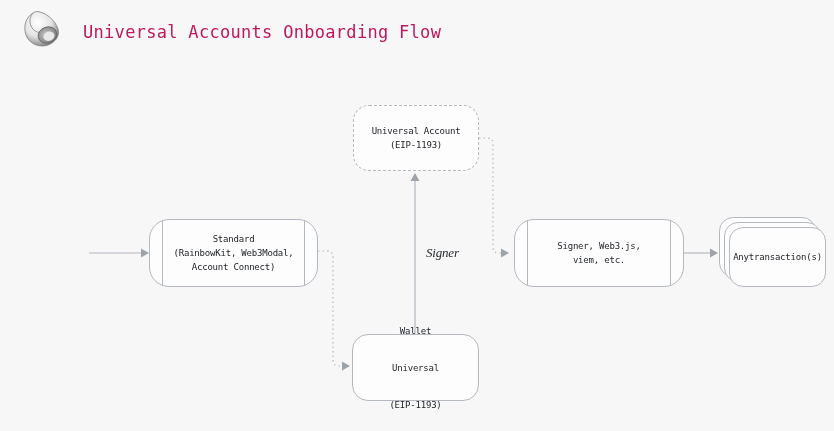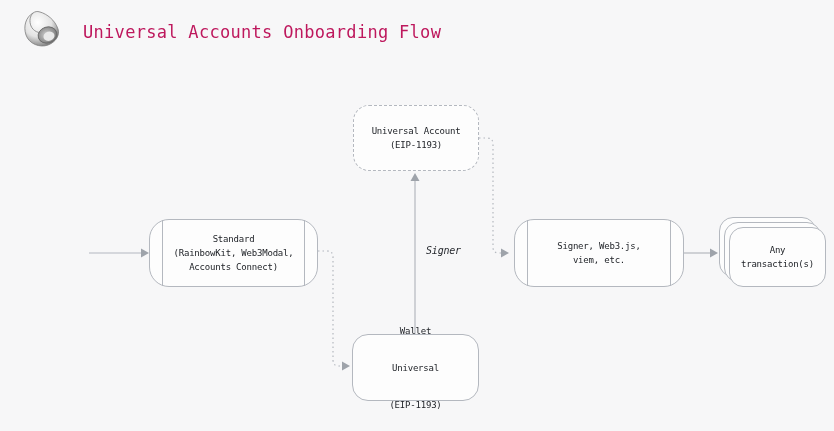--- a/index.html
+++ b/index.html
@@ -49,26 +49,27 @@
   .subroutine .vline.left{left:12px;}
   .subroutine .vline.right{right:12px;}
   .dashed-border{border-style:dashed;}
   .person{width:22px;height:22px;margin-bottom:2px;}
   .person *{stroke:#3c4046;stroke-width:1.5;fill:none;}
   .stack-card{
     position:absolute;z-index:2;width:97px;height:60px;
     background:var(--node-fill);border:1px solid var(--border);border-radius:14px;
   }
   .stack-front{
-    display:flex;flex-direction:column;align-items:center;justify-content:center;
+    display:flex;flex-direction:row;align-items:center;justify-content:center;
     font-size:9px;line-height:14px;text-align:center;letter-spacing:-.2px;z-index:4;
   }
   .edge-label{
-    position:absolute;z-index:3;font-size:10px;font-style:italic;color:#26292e;
+    position:absolute;z-index:3;font-size:13px;font-style:italic;color:#26292e;
     letter-spacing:-.2px;
+    font-family:Liberation Serif, serif;
   }
 </style>
 </head>
 <body>
 
 <div class="stage">
 
   <svg class="logo" viewBox="0 0 42 42">
     <defs>
       <radialGradient id="shellG" cx="38%" cy="32%" r="75%">
@@ -114,21 +115,21 @@
   </svg>
 
   <div class="edge-label" style="left:426px;top:245px;">Signer</div>
 
 
   <div class="node subroutine" style="left:149px;top:219px;width:169px;height:68px;">
     <span class="vline left"></span>
     <span class="vline right"></span>
     <div>Standard</div>
     <div>(RainbowKit, Web3Modal,</div>
-    <div>Accounts Connect)</div>
+    <div>Account Connect)</div>
   </div>
 
   <div class="node rounded dashed-border" style="left:353px;top:105px;width:126px;height:66px;">
     <div>Universal Account</div>
     <div>(EIP-1193)</div>
   </div>
 
   <div class="node rounded" style="left:352px;top:334px;width:127px;height:67px;gap:23px;">
     <div>Wallet</div>
     <div>Universal</div>

